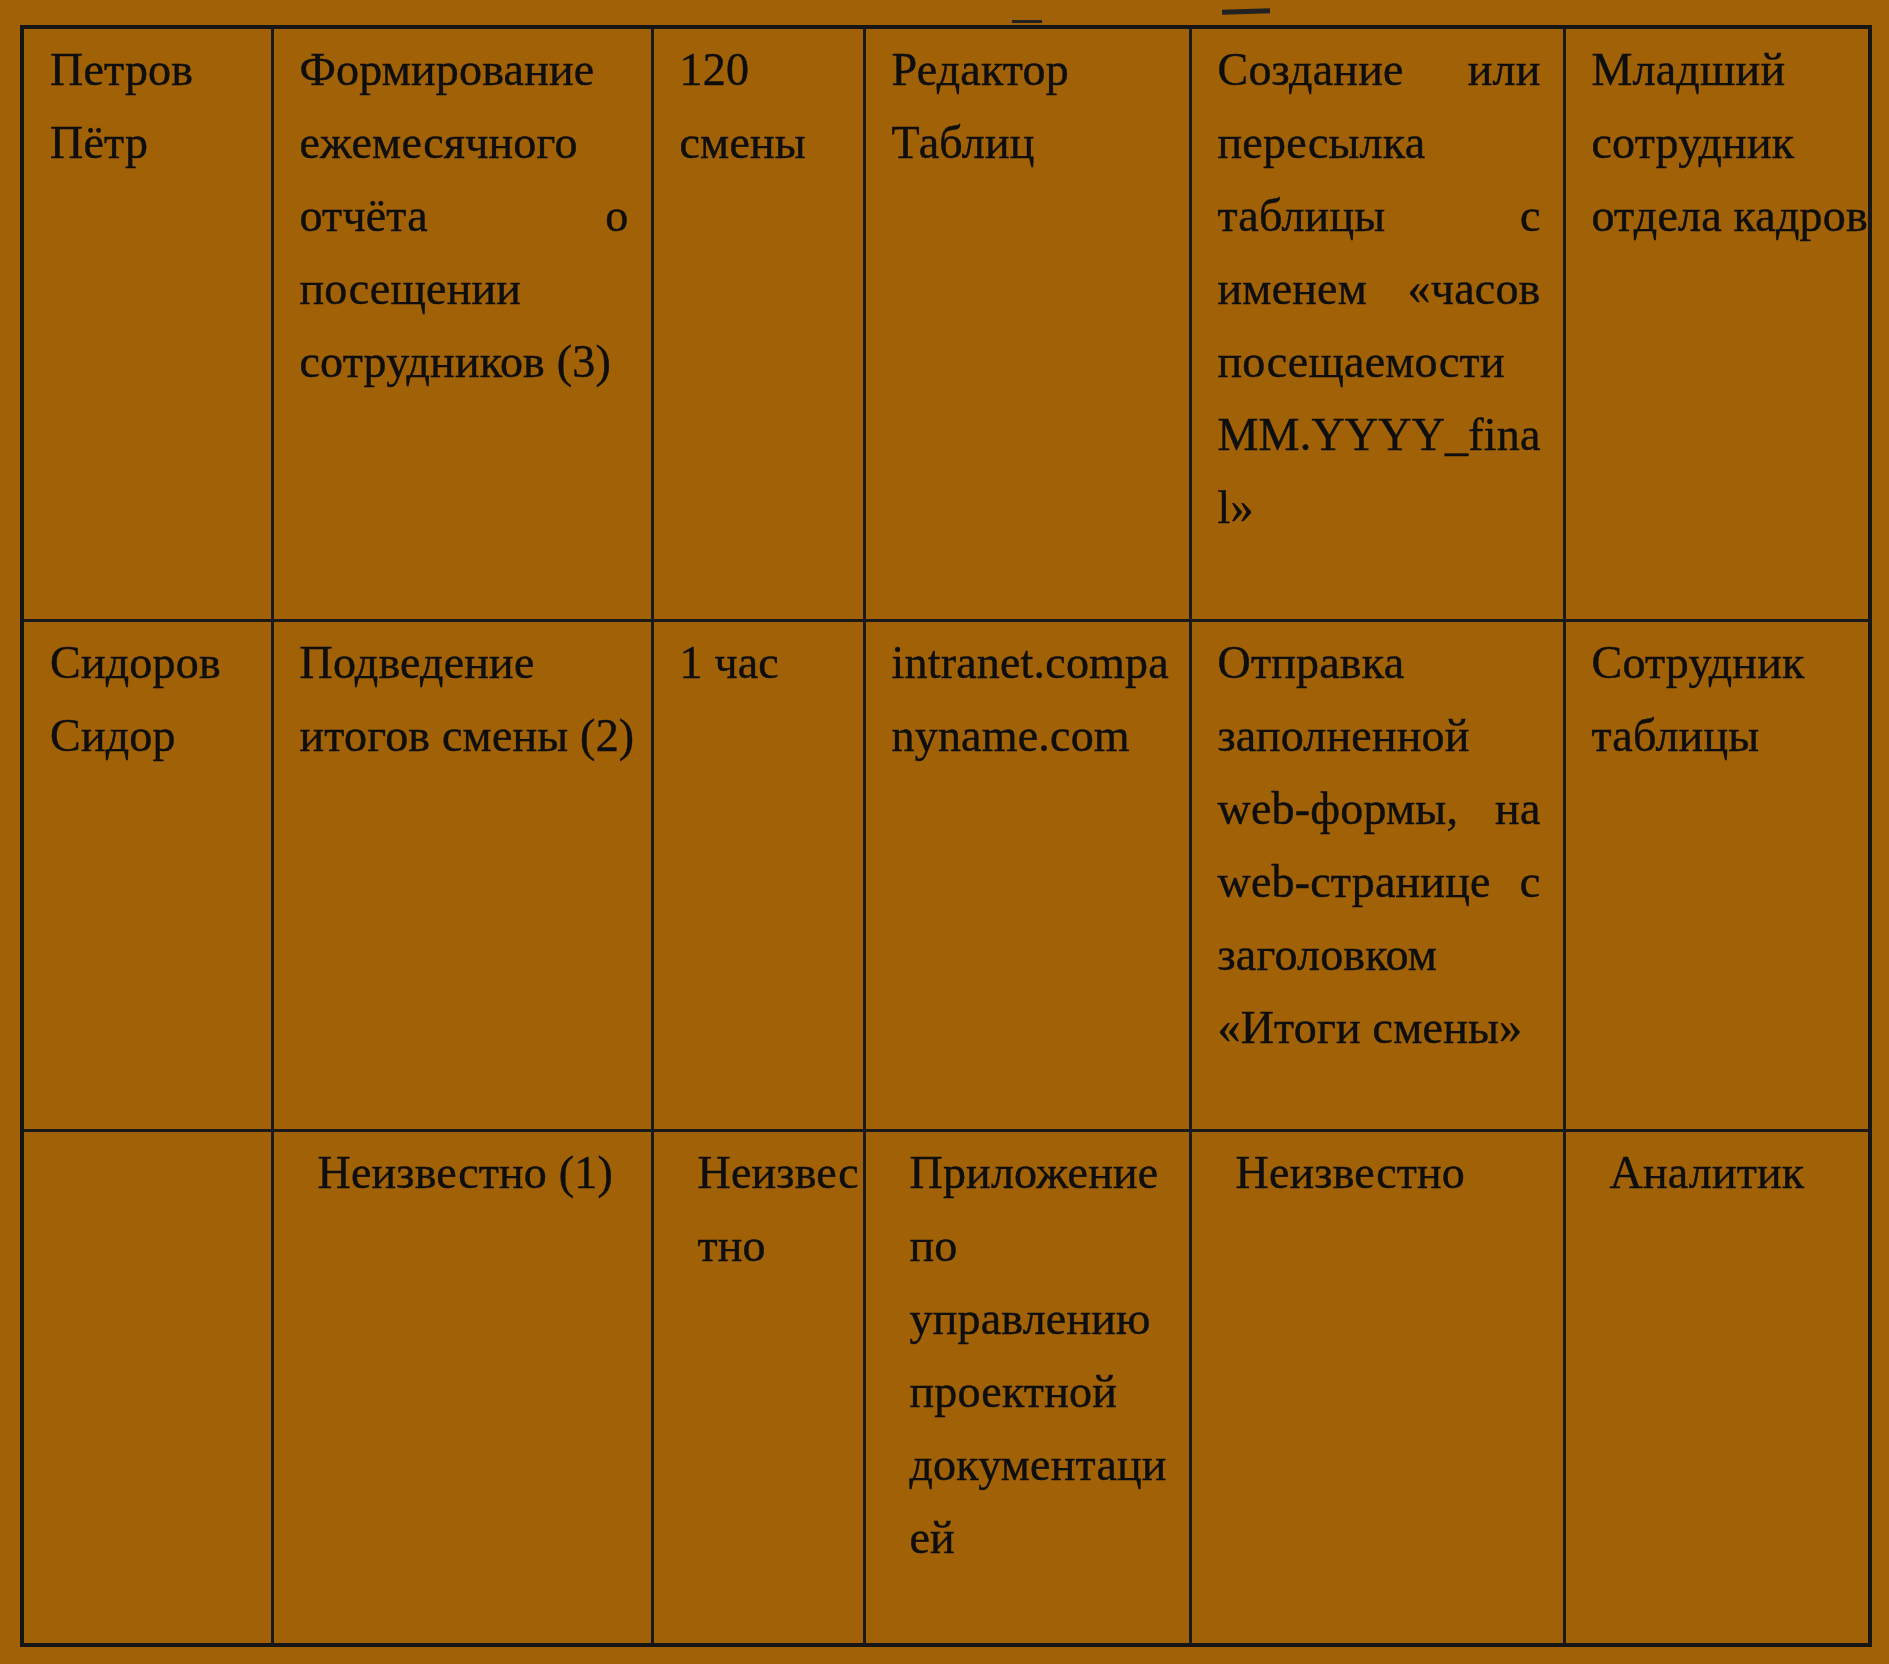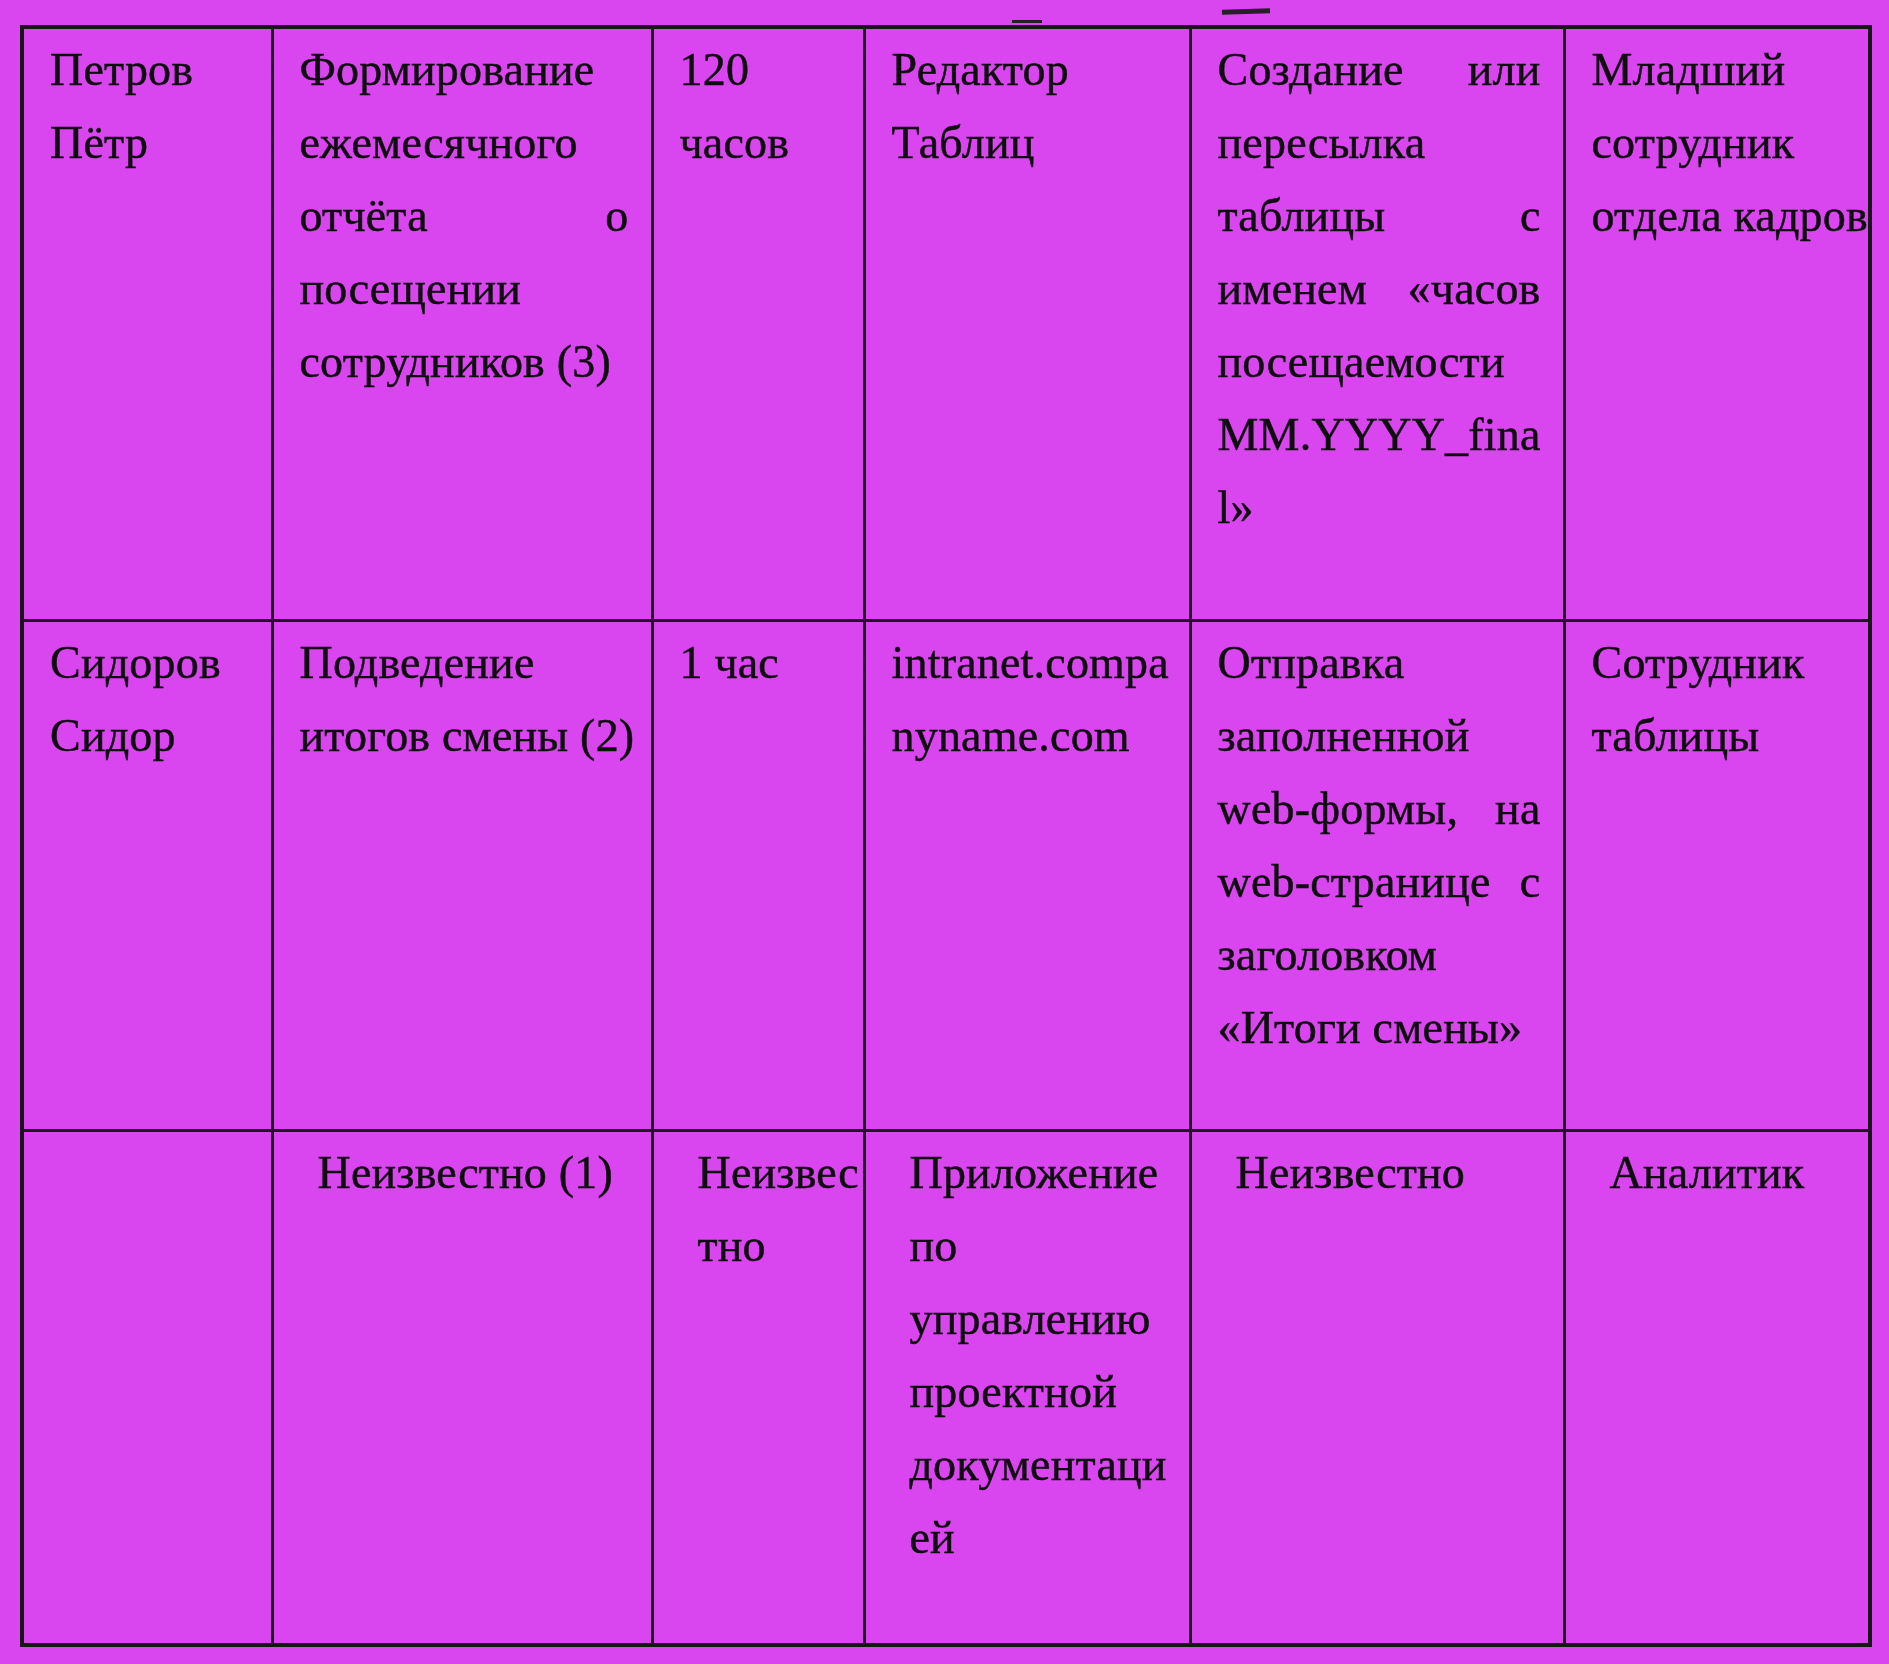--- a/index.html
+++ b/index.html
@@ -4,21 +4,21 @@
 <style>
   html, body {
     margin: 0;
     padding: 0;
     background: #ffffff;
   }
   .page {
     position: relative;
     width: 1889px;
     height: 1664px;
-    background: #d946ef;
+    background: #a16207;
     overflow: hidden;
     font-family: "Liberation Serif", "DejaVu Serif", serif;
     color: #0e0e0e;
   }
   table.doc-table {
     position: absolute;
     left: 20px;
     top: 25px;
     width: 1848px;
     border-collapse: collapse;
@@ -90,21 +90,21 @@
           </td>
           <td>
             <div class="cell-line">Формирование</div>
             <div class="cell-line">ежемесячного</div>
             <div class="cell-line">отчёта о</div>
             <div class="cell-line">посещении</div>
             <div class="cell-line last">сотрудников (3)</div>
           </td>
           <td>
             <div class="cell-line">120</div>
-            <div class="cell-line last">часов</div>
+            <div class="cell-line last">смены</div>
           </td>
           <td>
             <div class="cell-line">Редактор</div>
             <div class="cell-line last">Таблиц</div>
           </td>
           <td>
             <div class="cell-line">Создание или</div>
             <div class="cell-line">пересылка</div>
             <div class="cell-line">таблицы с</div>
             <div class="cell-line">именем «часов</div>

